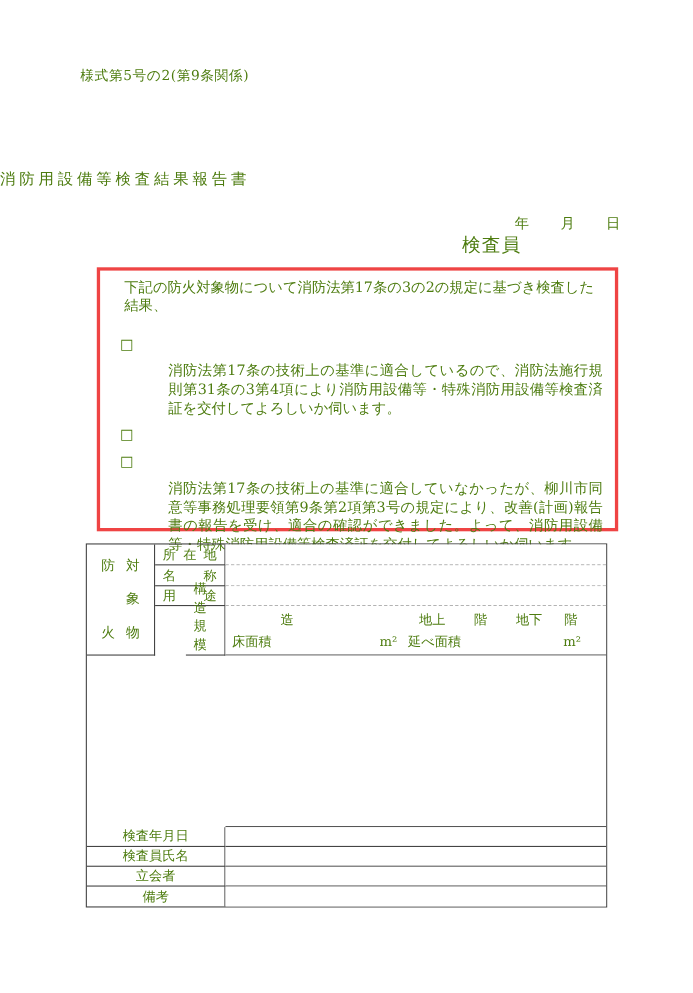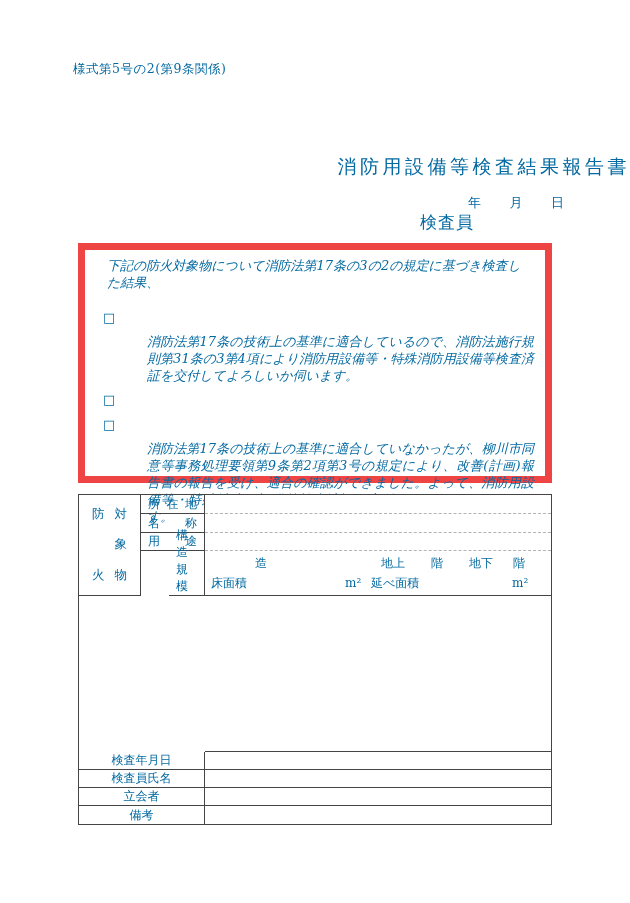--- a/index.html
+++ b/index.html
@@ -2,45 +2,45 @@
 <html><head>
 <meta charset="utf-8">
 <style>
   html, body { margin: 0; padding: 0; background: #888; }
   .page {
     position: relative;
     width: 630px; height: 903px;
     margin: 0 auto;
     background: #ffffff;
     font-family: "DejaVu Serif", "Liberation Serif", serif;
-    color: #0369a1;
+    color: #4d7c0f;
     overflow: hidden;
   }
   .form-number {
     position: absolute; left: 73px; top: 61px;
     font-size: 12.5px; letter-spacing: 0.5px;
   }
   .doc-title {
     position: absolute; left: 0; top: 154px; width: 100%;
-    text-align: right; font-size: 19px; letter-spacing: 3.5px;
+    text-align: left; font-size: 14px; letter-spacing: 3.5px;
   }
   .date-line {
     position: absolute; left: 468px; top: 194px; width: 96px;
     display: flex; justify-content: space-between; font-size: 13px;
   }
   .inspector-label {
     position: absolute; left: 420px; top: 211px; font-size: 17px; letter-spacing: 1px;
   }
   
   .statement-box {
-    position: absolute; left: 78px; top: 243px;
+    position: absolute; left: 88px; top: 243px;
     width: 474px; height: 240px;
-    border: 7px solid #ef4444;
+    border: 3px solid #ef4444;
     box-sizing: border-box;
-    font-size: 13px; line-height: 17px; font-style: italic;
+    font-size: 13px; line-height: 17px;
   }
   .statement-intro { margin: 7px 12px 0 22px; }
   .cb-item { display: flex; margin: 0 11px 0 0; }
   .cb-item .cb-col { width: 62px; box-sizing: border-box; padding-left: 18px; flex: 0 0 62px; }
   .cb-box { font-size: 13px; cursor: default; }
   .cb-text { flex: 1; text-align: justify; margin-top: 24px; }
   .mt1 { margin-top: 18px; }
   .mt2 { margin-top: 7px; }
   .mt3 { margin-top: 8px; }
   

